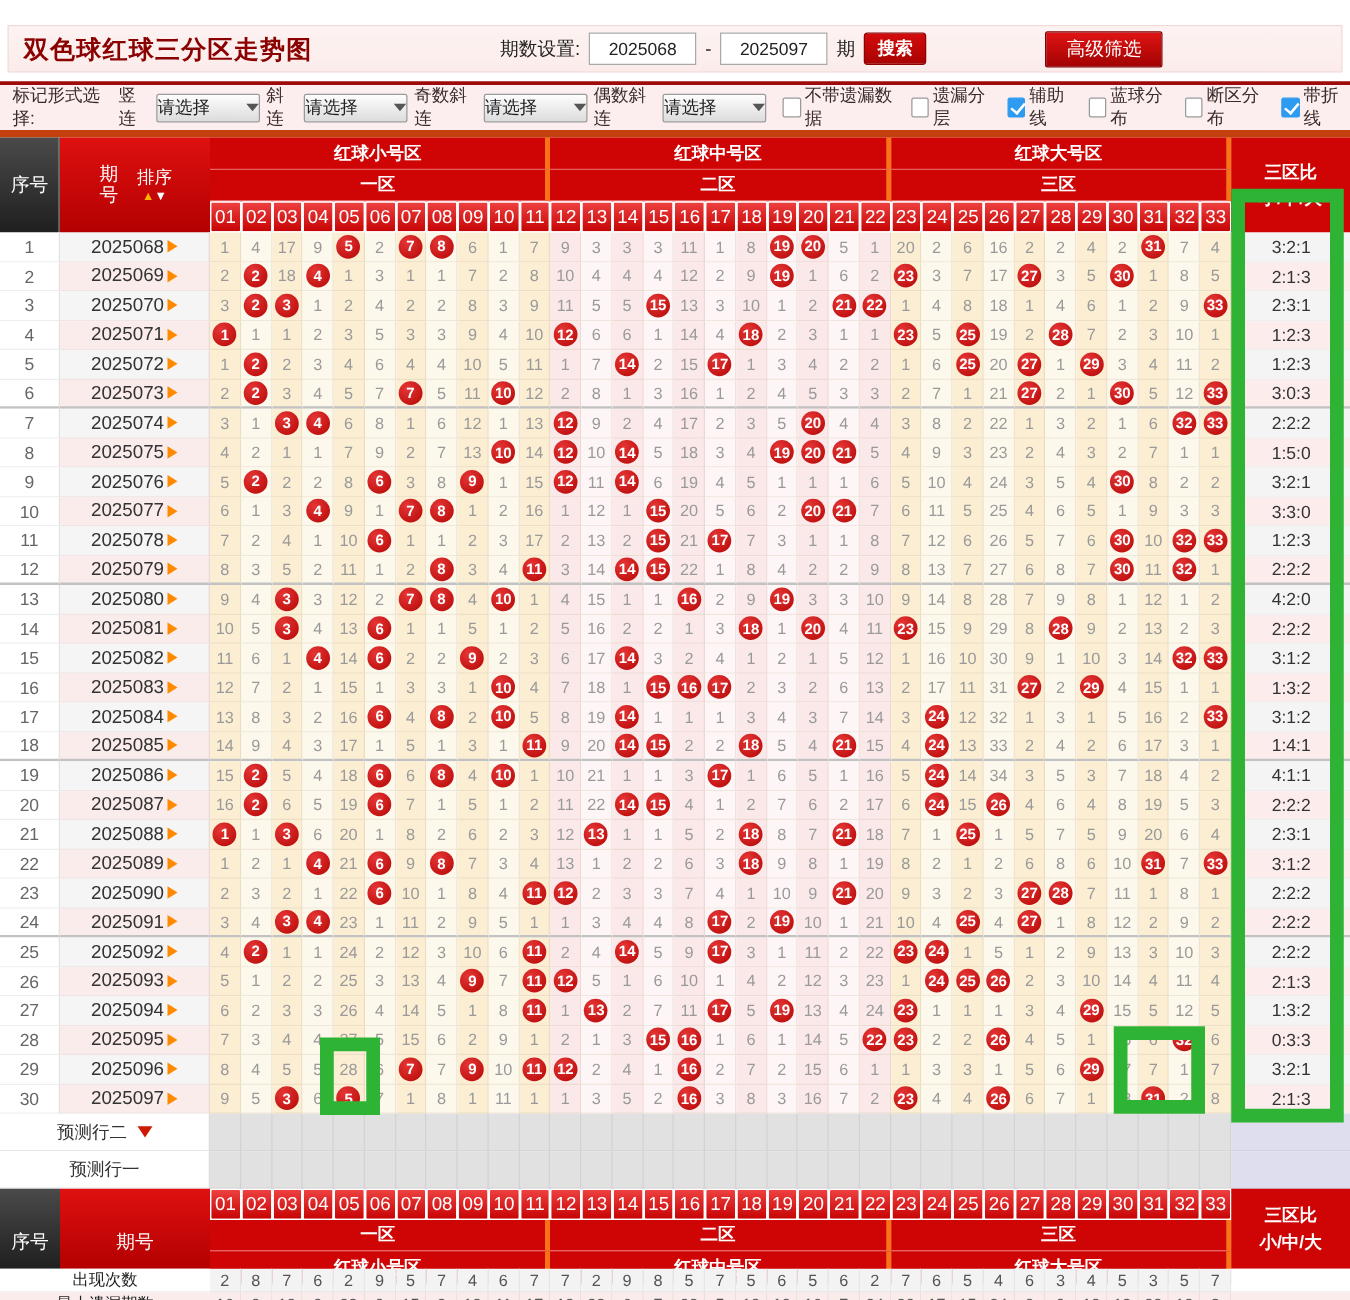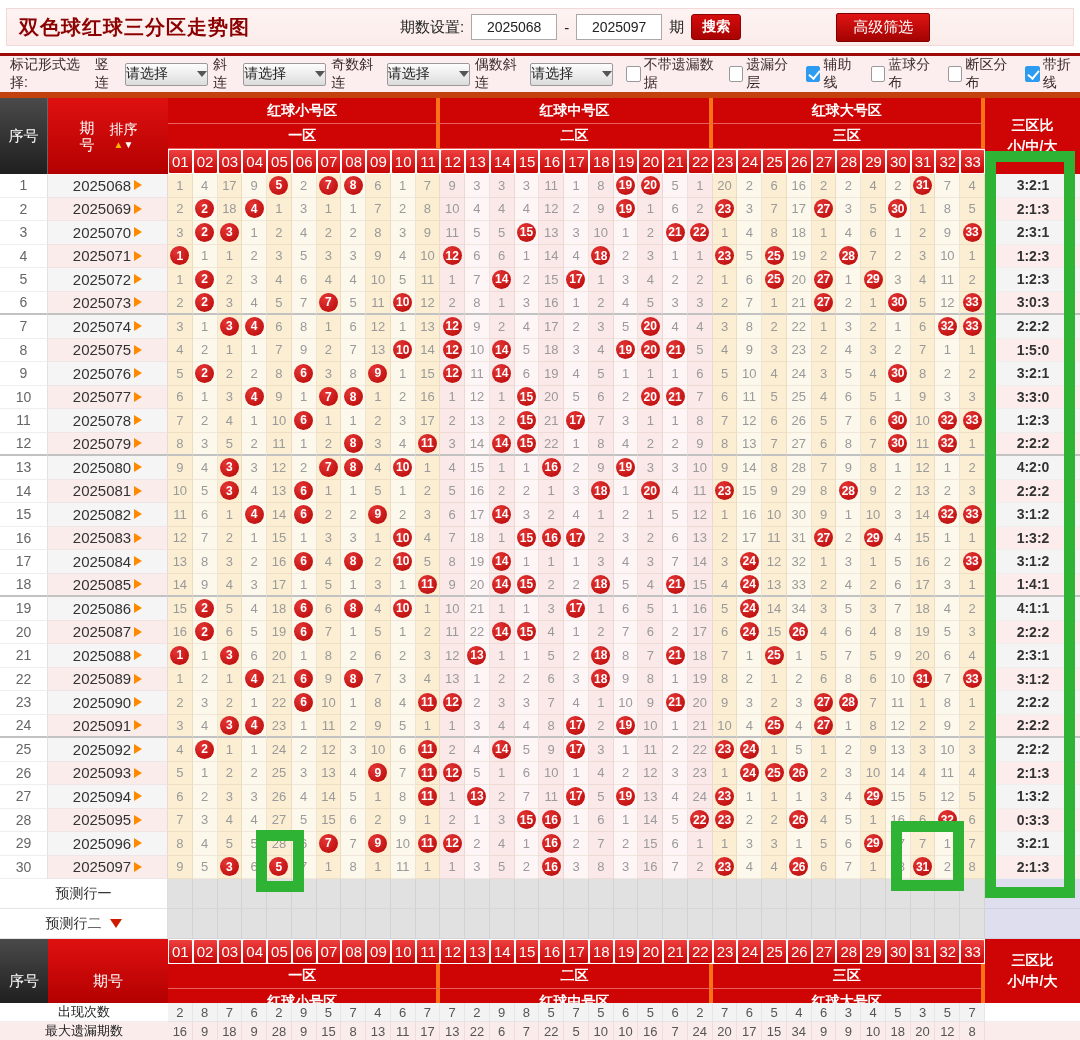--- a/index.html
+++ b/index.html
@@ -1,19 +1,19 @@
 <!DOCTYPE html>
 <html><head>
 <meta charset="utf-8">
 <style>
   html,body{margin:0;padding:0;background:#fff;}
   .page{position:relative;width:1080px;height:1040px;overflow:hidden;background:#fff;
         font-family:"Liberation Sans",sans-serif;-webkit-font-smoothing:antialiased;}
   
-  .topwrap{margin:8px 6px 0 6px;height:38px;background:linear-gradient(#fdf3f2,#fbecea);
+  .topwrap{margin:20px 6px 0 6px;height:38px;background:linear-gradient(#fdf3f2,#fbecea);
            border:1px solid #f0d9d7;display:flex;align-items:center;padding:0 12px;box-sizing:border-box;}
   .title{font-family:"DejaVu Serif","Liberation Serif",serif;font-weight:bold;font-size:20px;color:#8b0000;letter-spacing:1px;}
   .pgroup{display:flex;align-items:center;gap:7px;margin-left:150px;font-size:15px;color:#222;}
   .pinput{width:80px;height:22px;border:1px solid #a9a9a9;background:#fff;text-align:center;
           font-size:14px;color:#222;font-family:"Liberation Sans",sans-serif;}
   .btn-search{background:linear-gradient(#d40b0b,#a80303);color:#fff;border:1px solid #8d0202;
               font-size:14px;padding:3px 10px;border-radius:3px;cursor:pointer;font-weight:bold;}
   .links{display:flex;gap:10px;margin-left:105px;font-size:15px;color:#333;}
   .links a{color:#333;text-decoration:underline;cursor:pointer;}
   .btn-adv{background:linear-gradient(#e01414,#a30202);color:#fff;border:1px solid #7d0101;
@@ -59,21 +59,21 @@
         border-right:1px solid #e8d8d8;border-bottom:1px solid #f0e4e4;cursor:pointer;}
   .trow.alt .c-period{background:#fbecec;} .trow:not(.alt) .c-period{background:#f5f5f5;}
   .tri-r{width:0;height:0;border-top:5px solid transparent;border-bottom:5px solid transparent;border-left:8px solid #ff8a00;}
   .cell{display:flex;align-items:center;justify-content:center;font-size:13px;color:#9a9a9a;
         border-right:1px solid rgba(170,140,110,0.18);border-bottom:1px solid rgba(170,140,110,0.16);box-sizing:border-box;}
   .z1.tint,.z3.tint{background:#fbeed3;} .z1.lt,.z3.lt{background:#fdf8ec;}
   .z2.tint{background:#fbe9e9;} .z2.lt{background:#fef6f6;}
   .ball{width:19px;height:19px;border-radius:50%;background:radial-gradient(circle at 35% 30%,#e53535,#b50606);
         color:#fff;font-size:12px;font-weight:bold;display:flex;align-items:center;justify-content:center;}
   .trow .c-ratio{display:flex;align-items:center;justify-content:center;font-size:14px;color:#333;
-        border-bottom:1px solid #eee;border-left:1px solid #e5e5e5;font-weight:bold;}
+        border-bottom:1px solid #eee;border-left:1px solid #e5e5e5;}
   .trow.alt .c-ratio{background:#fcecec;} .trow:not(.alt) .c-ratio{background:#f4f4f4;}
   .trow.sep .c-seq,.trow.sep .c-period,.trow.sep .cell,.trow.sep .c-ratio{border-bottom:2px solid #c2c2c2;}
   
   .prow{height:30px;}
   .prow .plabel{width:168px;background:#fff;display:flex;align-items:center;justify-content:center;gap:8px;
         font-size:14px;color:#333;border-bottom:1px solid #e5e5e5;border-right:1px solid #ddd;box-sizing:border-box;}
   .tri-dn{width:0;height:0;border-left:6px solid transparent;border-right:6px solid transparent;border-top:9px solid #cc1b00;}
   .prow .cgrid{background:#e1e1e1;}
   .prow .cell{border-right:1px solid #d2d2d2;border-bottom:1px solid #d6d6d6;background:transparent;}
   .prow .c-ratio{background:#dedeef;border-bottom:1px solid #d0d0e0;}
@@ -1878,21 +1878,22 @@
           <div class="cell z3 lt">2</div>
           <div class="cell z3 tint">8</div>
         </div>
         <div class="c-ratio">2:1:3</div>
       </div>
     </div>
 
   <div id="pred-rows">
       <div class="frow prow">
         <div class="plabel">
-          <span>预测行一</span>
+          <span>预测行二</span>
+          <span class="tri-dn"></span>
         </div>
         <div class="cgrid">
           <div class="cell"></div>
           <div class="cell"></div>
           <div class="cell"></div>
           <div class="cell"></div>
           <div class="cell"></div>
           <div class="cell"></div>
           <div class="cell"></div>
           <div class="cell"></div>
@@ -1919,22 +1920,21 @@
           <div class="cell"></div>
           <div class="cell"></div>
           <div class="cell"></div>
           <div class="cell"></div>
           <div class="cell"></div>
         </div>
         <div class="c-ratio"></div>
       </div>
       <div class="frow prow">
         <div class="plabel">
-          <span>预测行二</span>
-          <span class="tri-dn"></span>
+          <span>预测行一</span>
         </div>
         <div class="cgrid">
           <div class="cell"></div>
           <div class="cell"></div>
           <div class="cell"></div>
           <div class="cell"></div>
           <div class="cell"></div>
           <div class="cell"></div>
           <div class="cell"></div>
           <div class="cell"></div>

